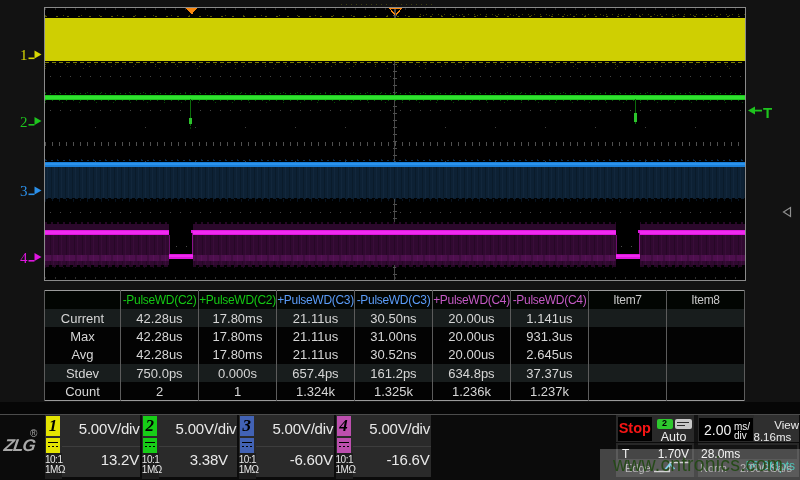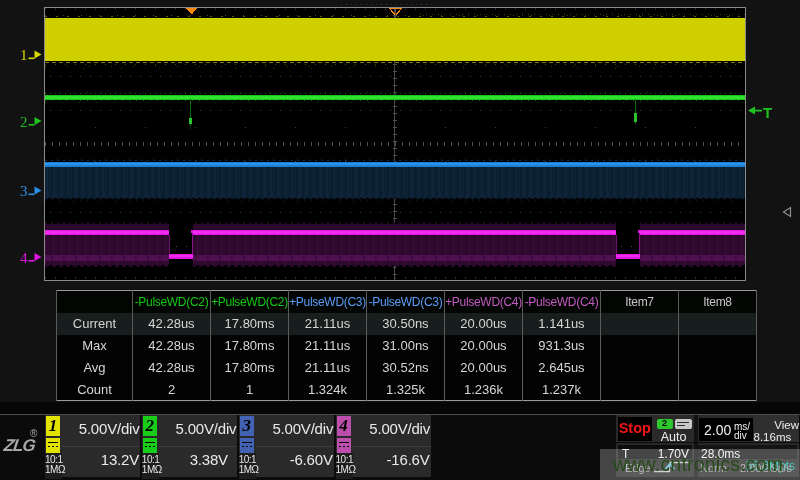--- a/index.html
+++ b/index.html
@@ -146,21 +146,21 @@
   </g>
 
   <g>
     <path d="M748,110.5 L755,106.5 L755,114.5 Z" fill="#1ec41e"></path>
     <rect x="754" y="109.7" width="8" height="1.8" fill="#1ec41e"></rect>
     <text x="763" y="117.5" fill="#1ec41e" font-family="Liberation Sans, sans-serif" font-size="15px" font-weight="bold">T</text>
   </g>
   <polygon points="790.5,207.5 790.5,216.5 783.5,212" fill="none" stroke="#909090" stroke-width="1.2"></polygon>
 </svg>
 
-<div class="abs" style="left:56px;top:290px;width:701px;height:111px;">
+<div class="abs" style="left:44px;top:290px;width:701px;height:111px;">
 <table style="border-collapse:collapse;table-layout:fixed;width:701px;height:111px;border:1px solid #9a9a9a;font-family:'Liberation Sans',sans-serif;font-size:13px;color:#d6d6d6;">
   <colgroup>
         <col style="width:76px">
         <col span="8" style="width:78px">
       </colgroup>
   <tbody>
         <tr style="height:16px;background:#020502;">
     <td></td>
     <td class="c g">-PulseWD(C2)</td>
           <td class="c g">+PulseWD(C2)</td>
@@ -197,20 +197,31 @@
           <td class="c">Avg</td>
           <td class="c">42.28us</td>
           <td class="c">17.80ms</td>
           <td class="c">21.11us</td>
           <td class="c">30.52ns</td>
           <td class="c">20.00us</td>
           <td class="c">2.645us</td>
           <td></td>
           <td></td>
         </tr>
+  <tr class="odd">
+          <td class="c">Stdev</td>
+          <td class="c">750.0ps</td>
+          <td class="c">0.000s</td>
+          <td class="c">657.4ps</td>
+          <td class="c">161.2ps</td>
+          <td class="c">634.8ps</td>
+          <td class="c">37.37us</td>
+          <td></td>
+          <td></td>
+        </tr>
   <tr class="evn">
           <td class="c">Count</td>
           <td class="c">2</td>
           <td class="c">1</td>
           <td class="c">1.324k</td>
           <td class="c">1.325k</td>
           <td class="c">1.236k</td>
           <td class="c">1.237k</td>
           <td></td>
           <td></td>

